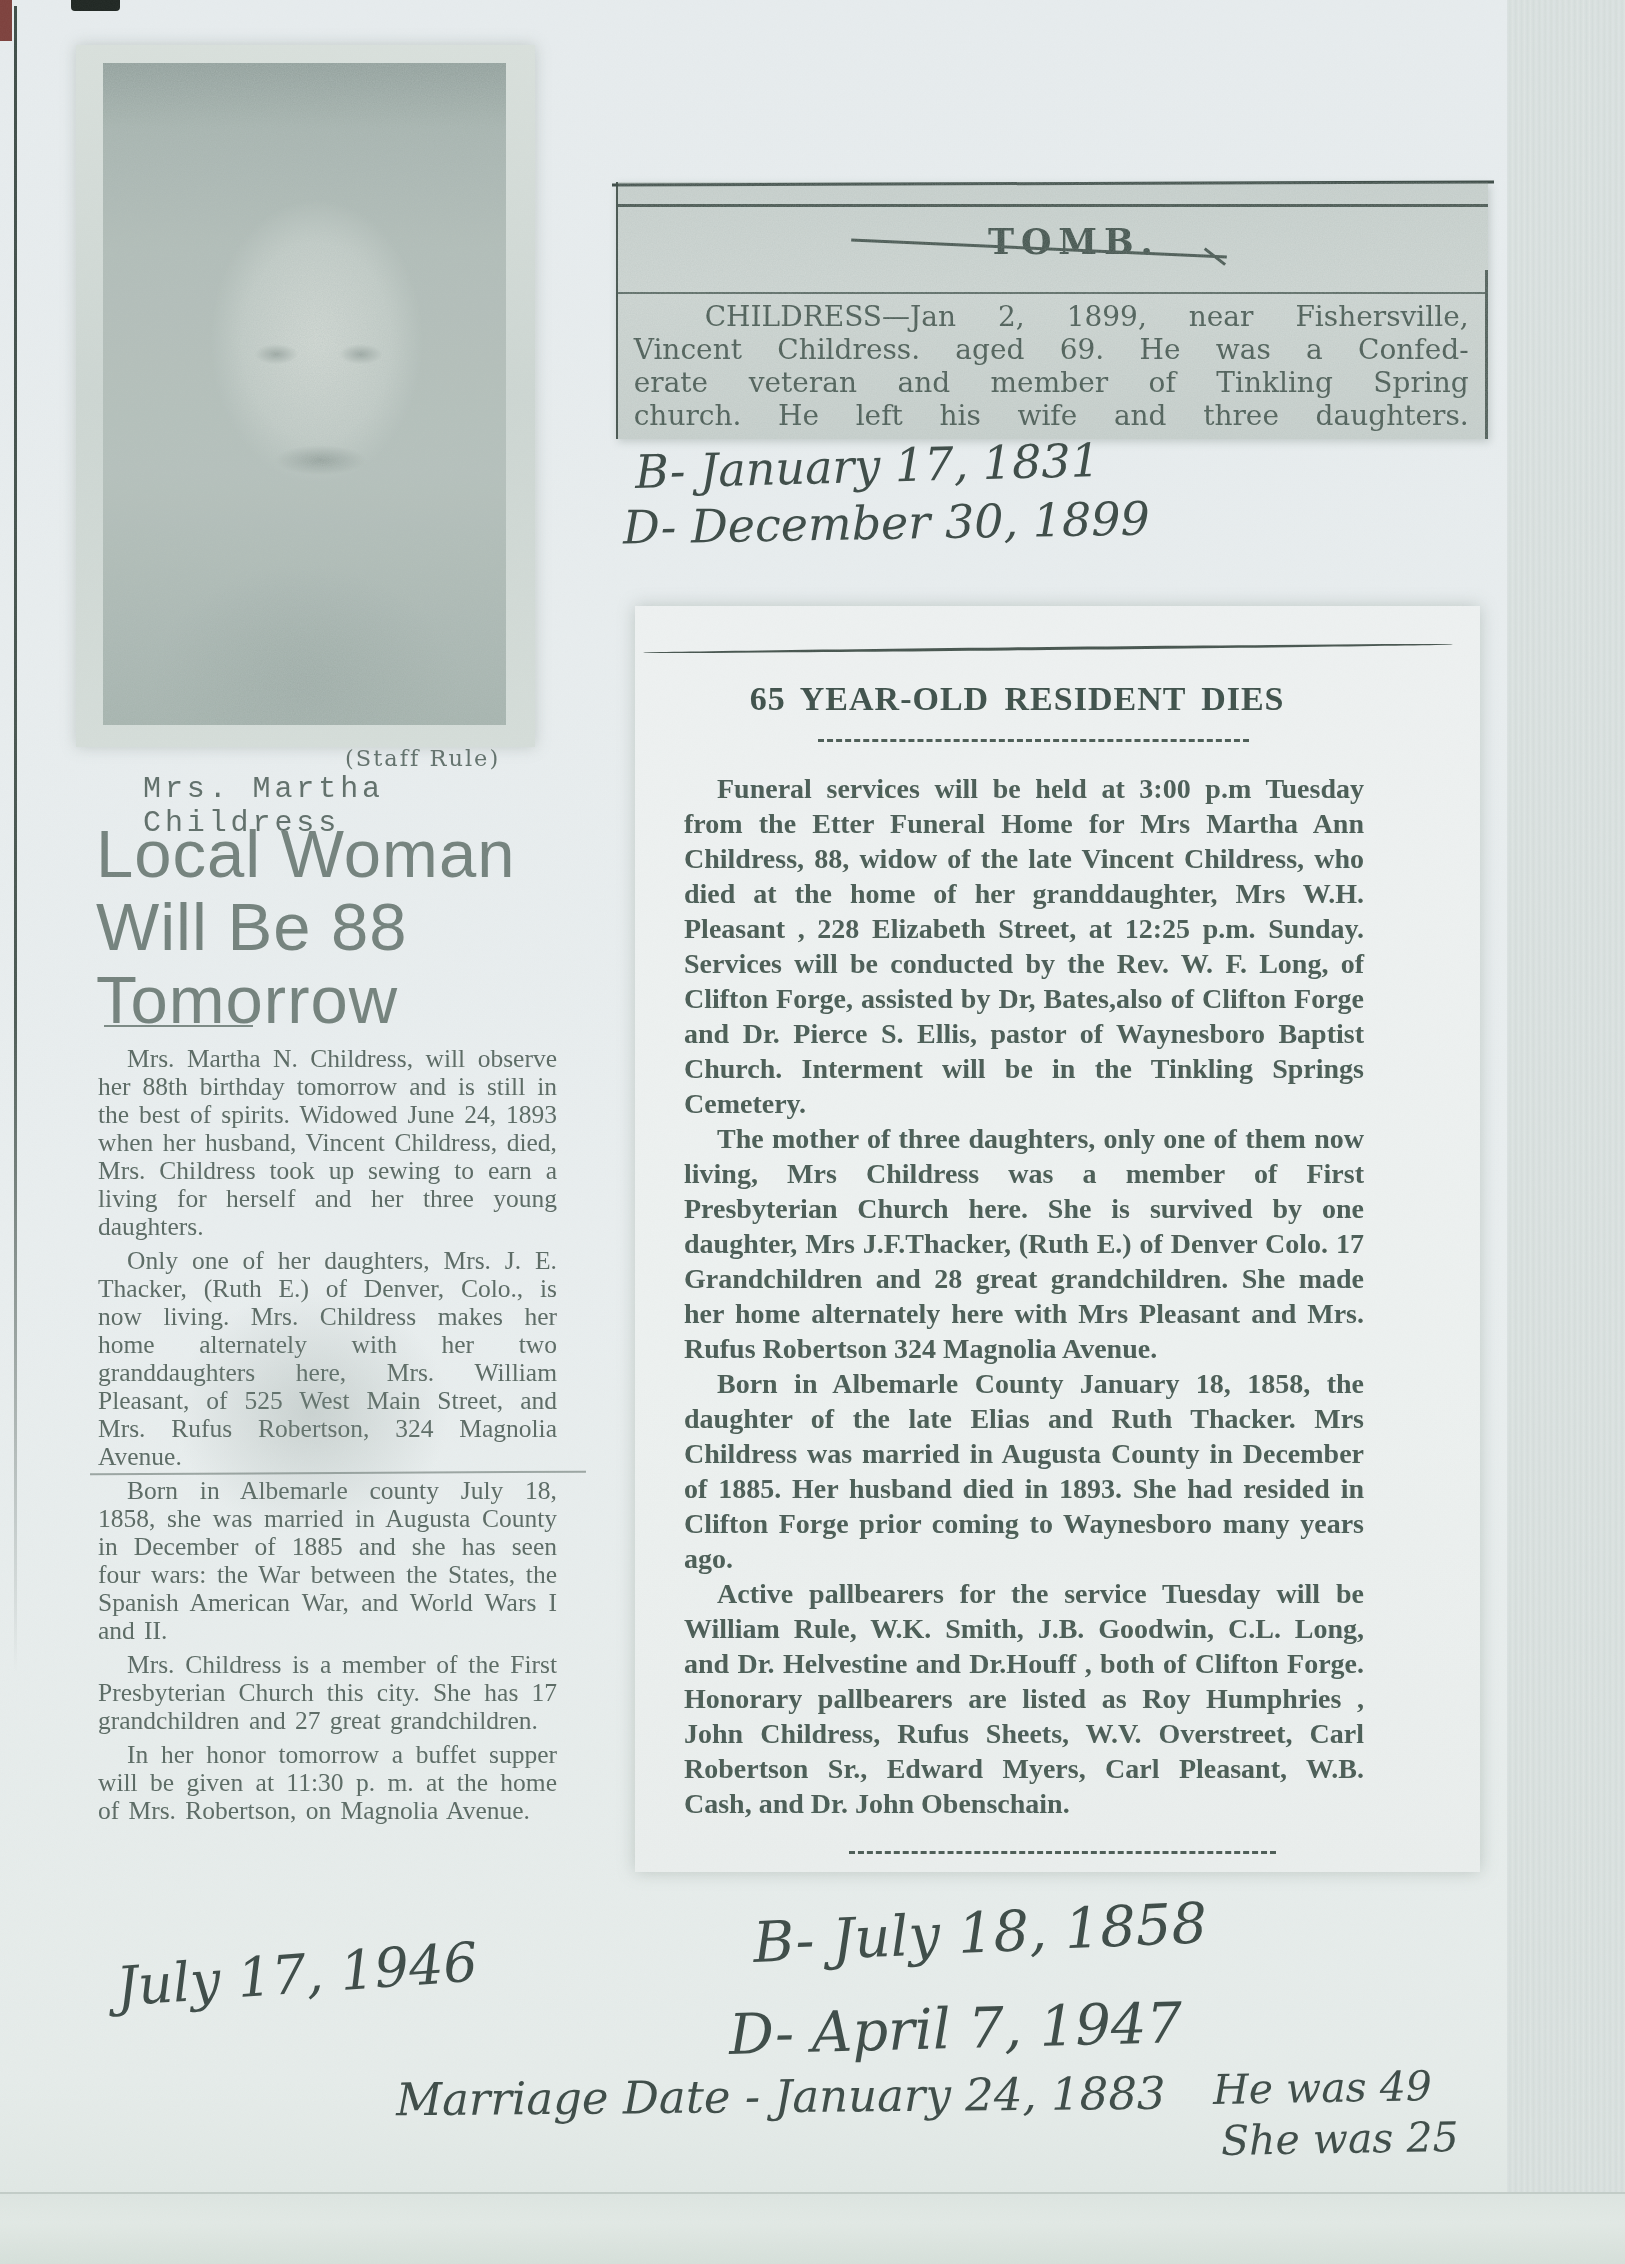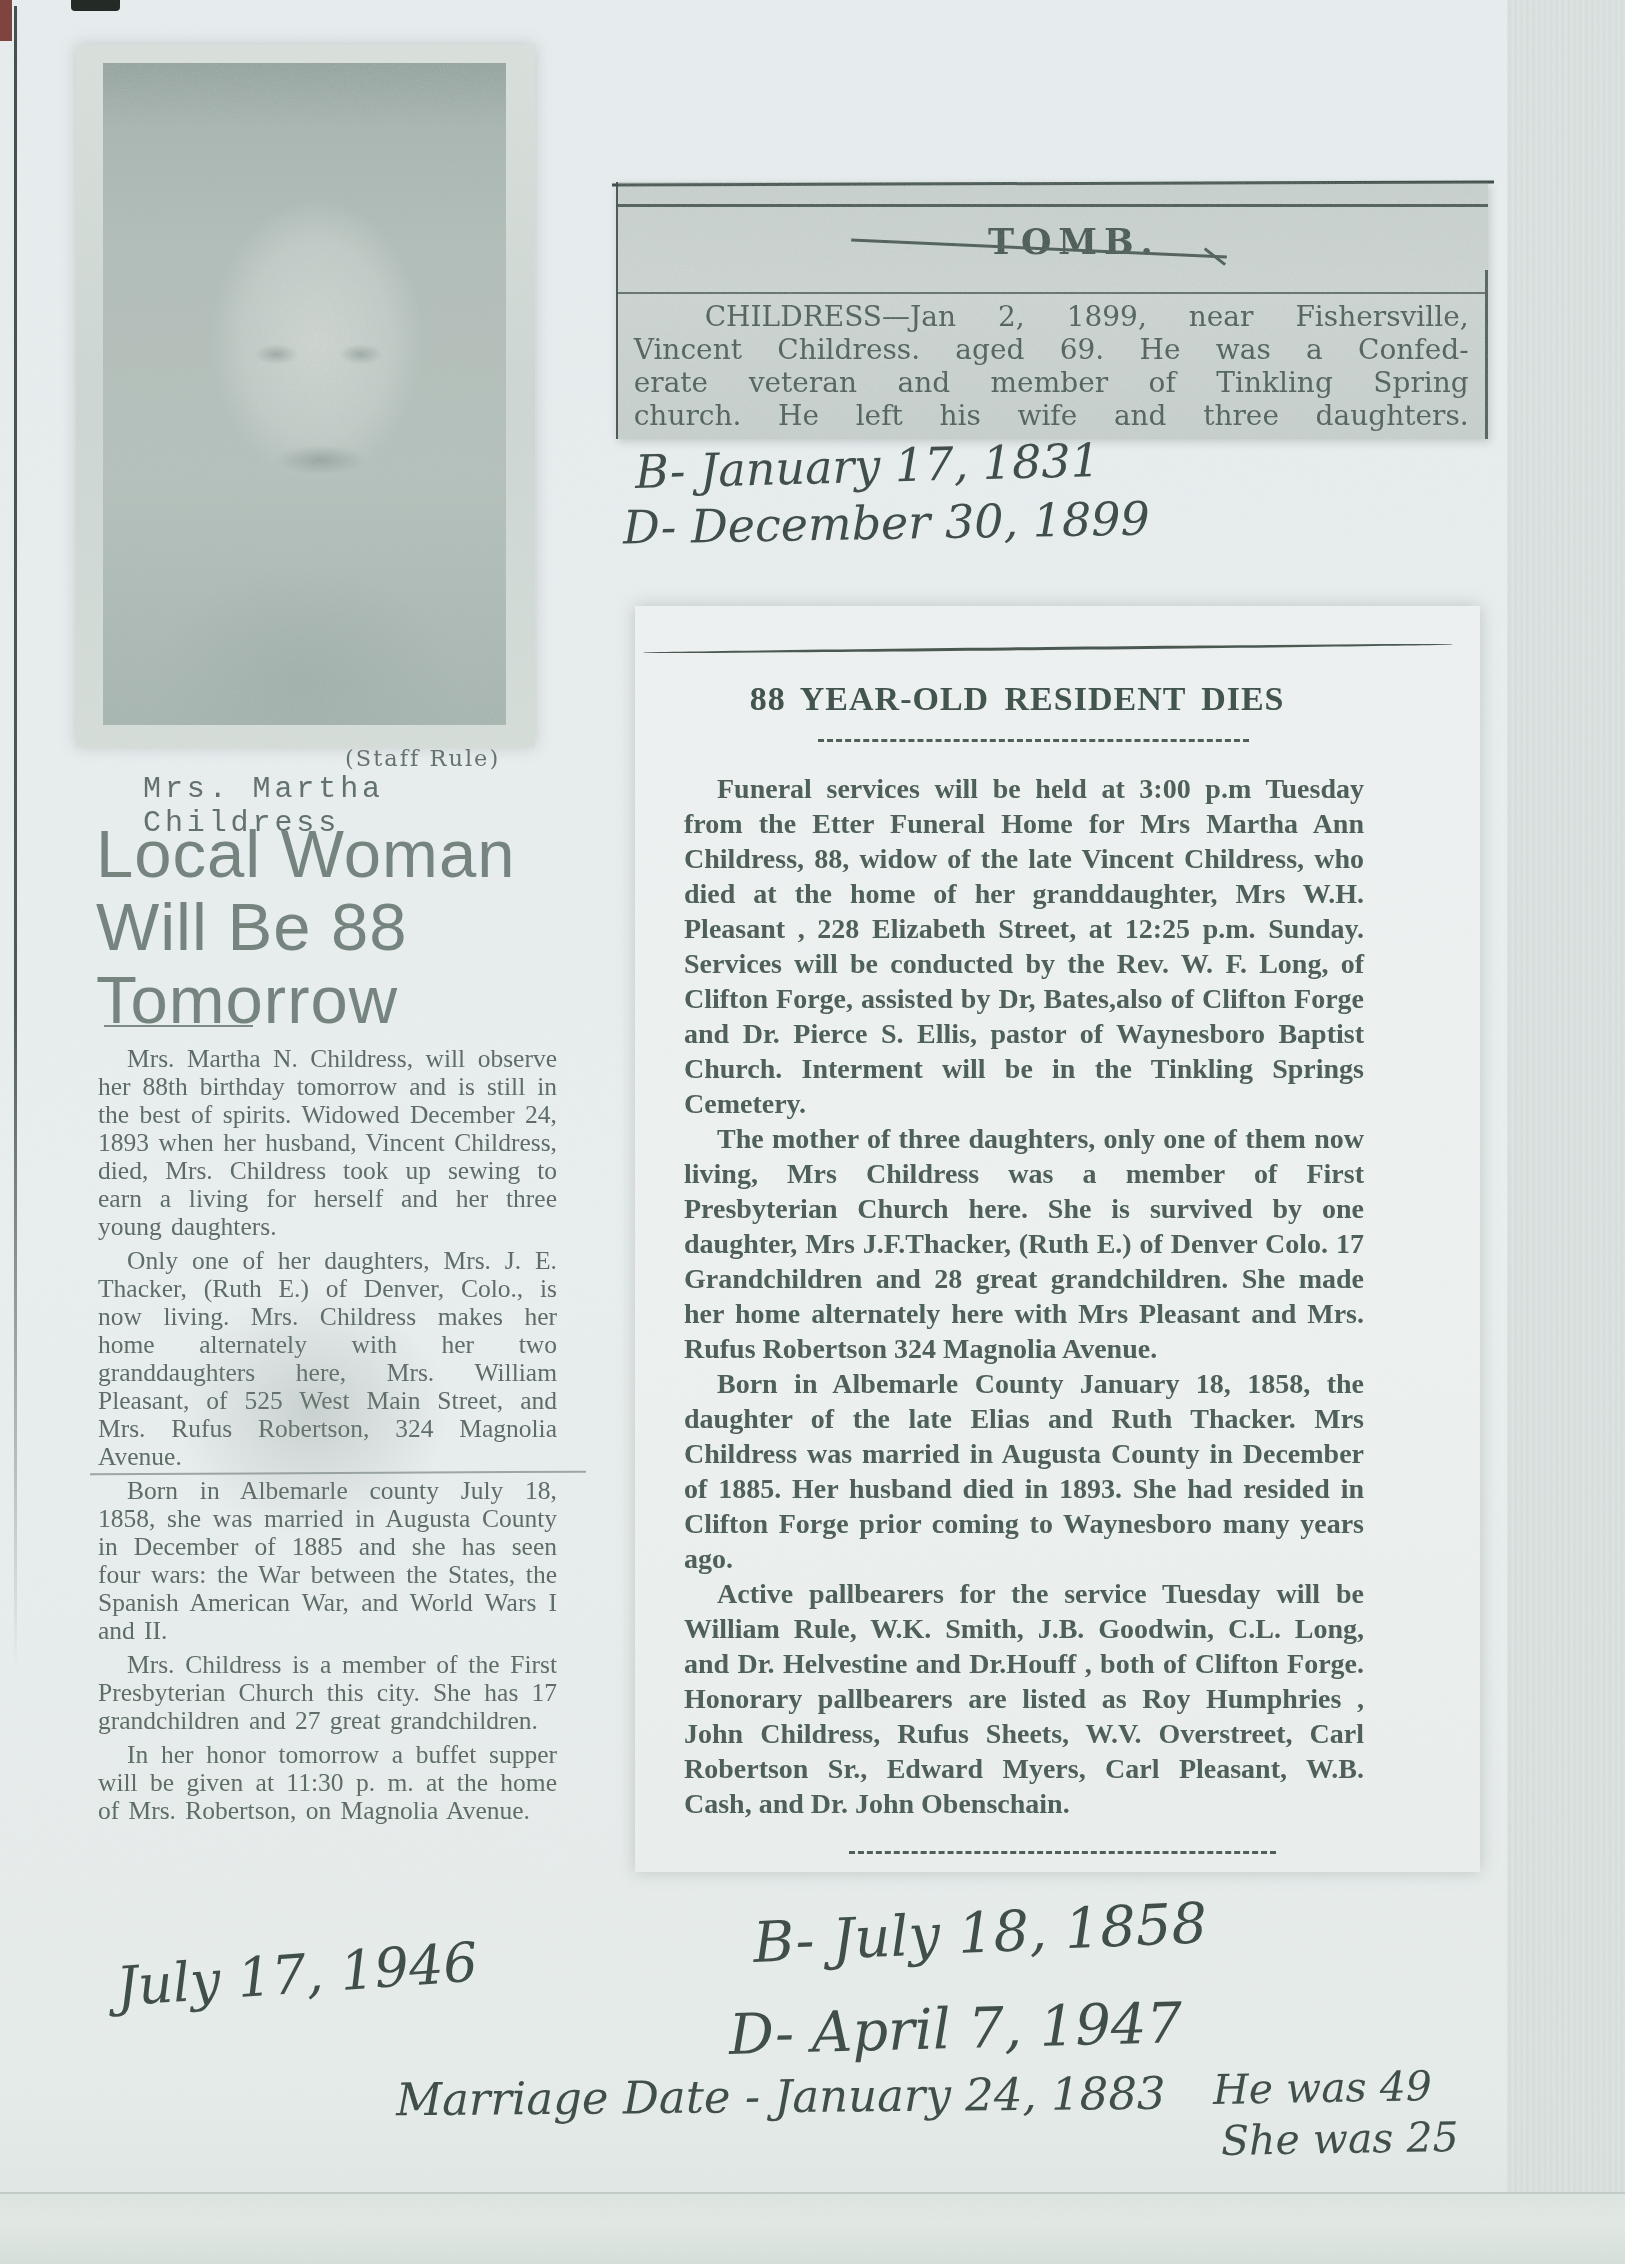--- a/index.html
+++ b/index.html
@@ -166,21 +166,21 @@
   <div class="abs photo-caption">Mrs. Martha Childress</div>
 
   <div class="abs headline">
     <div>Local Woman</div>
     <div>Will Be 88</div>
     <div>Tomorrow</div>
   </div>
   <div class="abs headline-rule"></div>
 
   <div class="abs article">
-    <p>Mrs. Martha N. Childress, will observe her 88th birthday tomorrow and is still in the best of spirits. Widowed December 24, 1893 when her husband, Vincent Childress, died, Mrs. Childress took up sewing to earn a living for herself and her three young daughters.</p>
+    <p>Mrs. Martha N. Childress, will observe her 88th birthday tomorrow and is still in the best of spirits. Widowed June 24, 1893 when her husband, Vincent Childress, died, Mrs. Childress took up sewing to earn a living for herself and her three young daughters.</p>
     <p>Only one of her daughters, Mrs. J. E. Thacker, (Ruth E.) of Denver, Colo., is now living. Mrs. Childress makes her home alternately with her two granddaughters here, Mrs. William Pleasant, of 525 West Main Street, and Mrs. Rufus Robertson, 324 Magnolia Avenue.</p>
     <p>Born in Albemarle county July 18, 1858, she was married in Augusta County in December of 1885 and she has seen four wars: the War between the States, the Spanish American War, and World Wars I and II.</p>
     <p>Mrs. Childress is a member of the First Presbyterian Church this city. She has 17 grandchildren and 27 great grandchildren.</p>
     <p>In her honor tomorrow a buffet supper will be given at 11:30 p. m. at the home of Mrs. Robertson, on Magnolia Avenue.</p>
   </div>
   <div class="abs strike-line"></div>
   <div class="abs smudge"></div>
 
   <div class="abs tomb">
     <div class="tomb-rule1"></div>
@@ -203,21 +203,21 @@
         </filter>
       <rect width="100%" height="100%" filter="url(#gr2)"></rect>
     </svg>
   </div>
 
   <div class="abs hand hw-vb">B- January 17, 1831</div>
   <div class="abs hand hw-vd">D- December 30, 1899</div>
 
   <div class="abs obit">
     <div class="obit-top-edge"></div>
-    <div class="obit-title">88 YEAR-OLD RESIDENT DIES</div>
+    <div class="obit-title">65 YEAR-OLD RESIDENT DIES</div>
     <div class="obit-title-rule"></div>
     <div class="obit-body">
       <p>Funeral services will be held at 3:00 p.m Tuesday from the Etter Funeral Home for Mrs Martha Ann Childress, 88, widow of the late Vincent Childress, who died at the home of her granddaughter, Mrs W.H. Pleasant , 228 Elizabeth Street, at 12:25 p.m. Sunday. Services will be conducted by the Rev. W. F. Long, of Clifton Forge, assisted by Dr, Bates,also of Clifton Forge and Dr. Pierce S. Ellis, pastor of Waynesboro Baptist Church. Interment will be in the Tinkling Springs Cemetery.</p>
       <p>The mother of three daughters, only one of them now living, Mrs Childress was a member of First Presbyterian Church here. She is survived by one daughter, Mrs J.F.Thacker, (Ruth E.) of Denver Colo. 17 Grandchildren and 28 great grandchildren. She made her home alternately here with Mrs Pleasant and Mrs. Rufus Robertson 324 Magnolia Avenue.</p>
       <p>Born in Albemarle County January 18, 1858, the daughter of the late Elias and Ruth Thacker. Mrs Childress was married in Augusta County in December of 1885. Her husband died in 1893. She had resided in Clifton Forge prior coming to Waynesboro many years ago.</p>
       <p>Active pallbearers for the service Tuesday will be William Rule, W.K. Smith, J.B. Goodwin, C.L. Long, and Dr. Helvestine and Dr.Houff , both of Clifton Forge. Honorary pallbearers are listed as Roy Humphries , John Childress, Rufus Sheets, W.V. Overstreet, Carl Robertson Sr., Edward Myers, Carl Pleasant, W.B. Cash, and Dr. John Obenschain.</p>
     </div>
     <div class="obit-bottom-rule"></div>
   </div>
 

